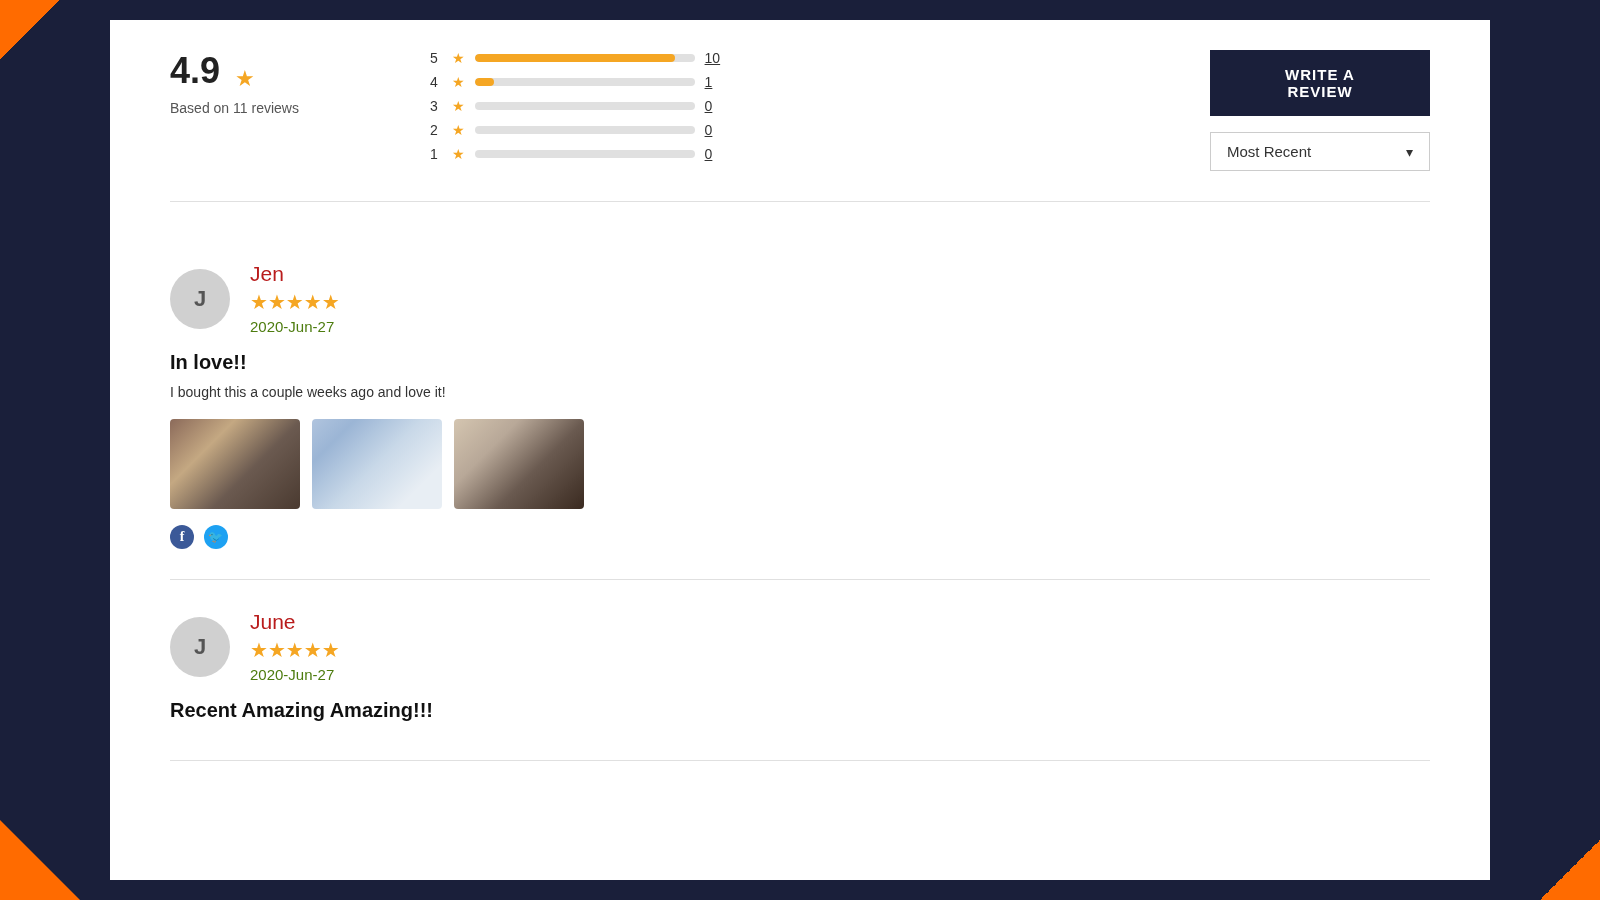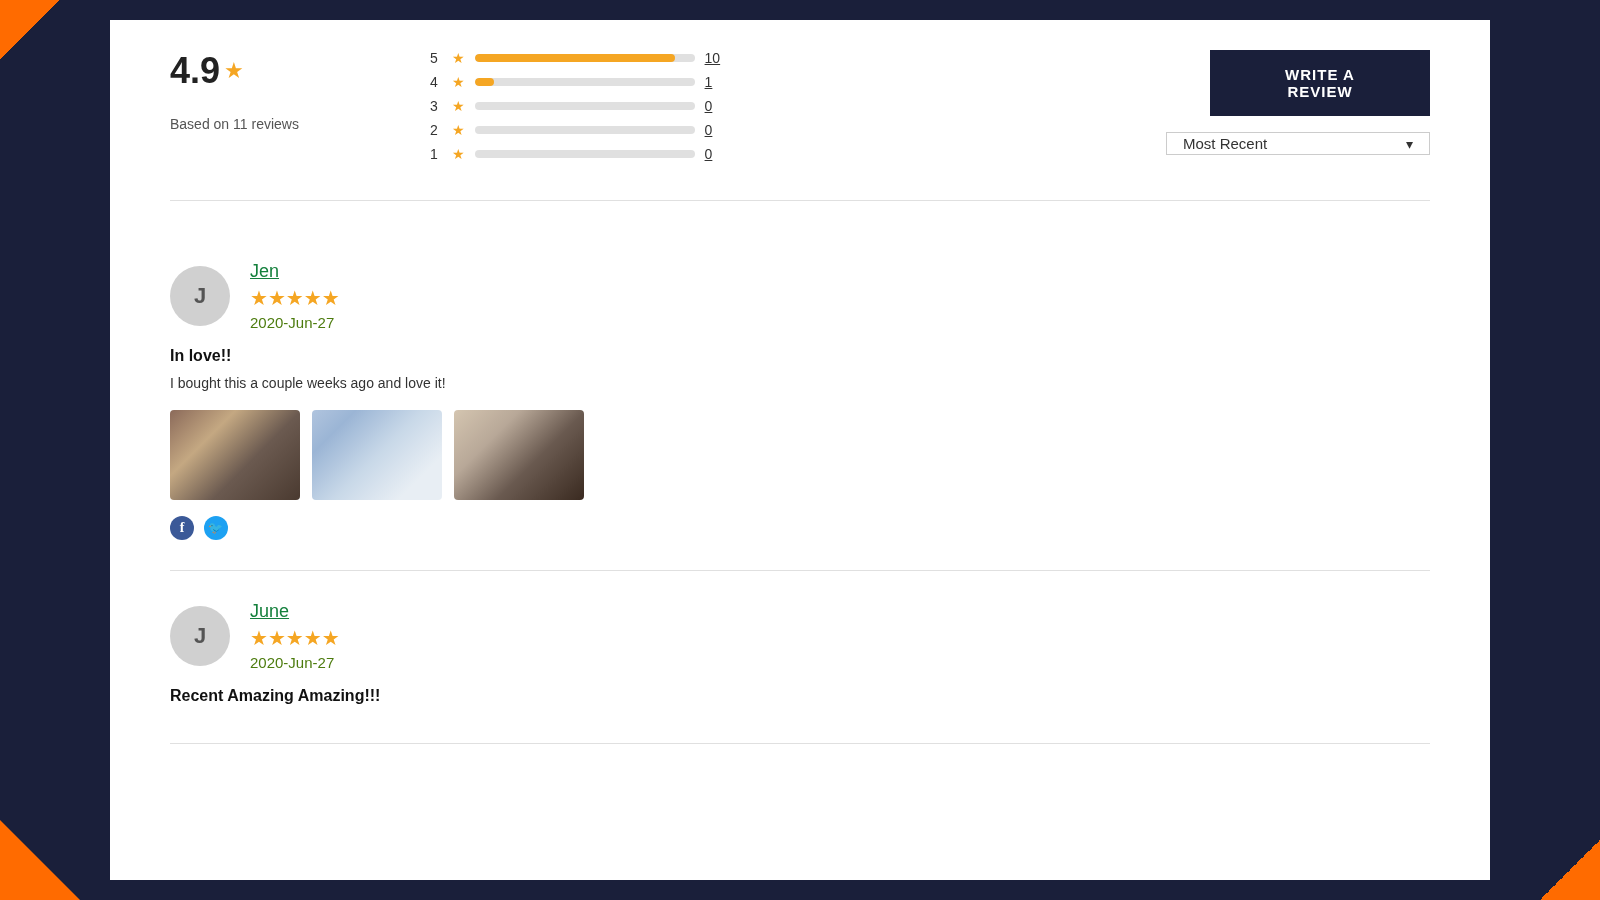--- a/index.html
+++ b/index.html
@@ -74,23 +74,23 @@
       border-bottom: 1px solid #e0e0e0;
       margin-bottom: 30px;
     }
 
     .overall-rating {
       min-width: 220px;
     }
 
     .overall-score {
       display: flex;
-      align-items: center;
-      gap: 4px;
-      margin-bottom: 24px;
+      align-items: flex-end;
+      gap: 15px;
+      margin-bottom: 8px;
     }
 
     .overall-number {
       font-size: 36px;
       font-weight: bold;
       color: #222;
     }
 
     .star-gold {
       color: #f5a623;
@@ -166,22 +166,22 @@
       cursor: pointer;
       text-transform: uppercase;
       width: 220px;
       text-align: center;
     }
 
     .sort-dropdown {
       display: flex;
       align-items: center;
       border: 1px solid #ccc;
-      padding: 2px 16px;
-      width: 264px;
+      padding: 10px 16px;
+      width: 220px;
       justify-content: space-between;
       cursor: pointer;
       background: #fff;
       font-size: 15px;
       color: #333;
     }
 
     .dropdown-arrow {
       font-size: 14px;
       color: #333;
@@ -207,40 +207,39 @@
       background: #d0d0d0;
       display: flex;
       align-items: center;
       justify-content: center;
       font-size: 22px;
       font-weight: bold;
       color: #555;
     }
 
     .reviewer-info .reviewer-name {
-      font-size: 18px;
+      font-size: 21px;
       font-weight: normal;
-      color: #15803d;
+      color: #b91c1c;
       margin-bottom: 4px;
-      text-decoration: underline;
     }
 
     .reviewer-stars {
       color: #f5a623;
       font-size: 20px;
       margin-bottom: 4px;
     }
 
     .reviewer-date {
       font-size: 15px;
       color: #4d7c0f;
     }
 
     .review-title {
-      font-size: 16px;
+      font-size: 20px;
       font-weight: bold;
       color: #111;
       margin-bottom: 8px;
     }
 
     .review-text {
       font-size: 14px;
       color: #333;
       margin-bottom: 16px;
       line-height: 1.5;

